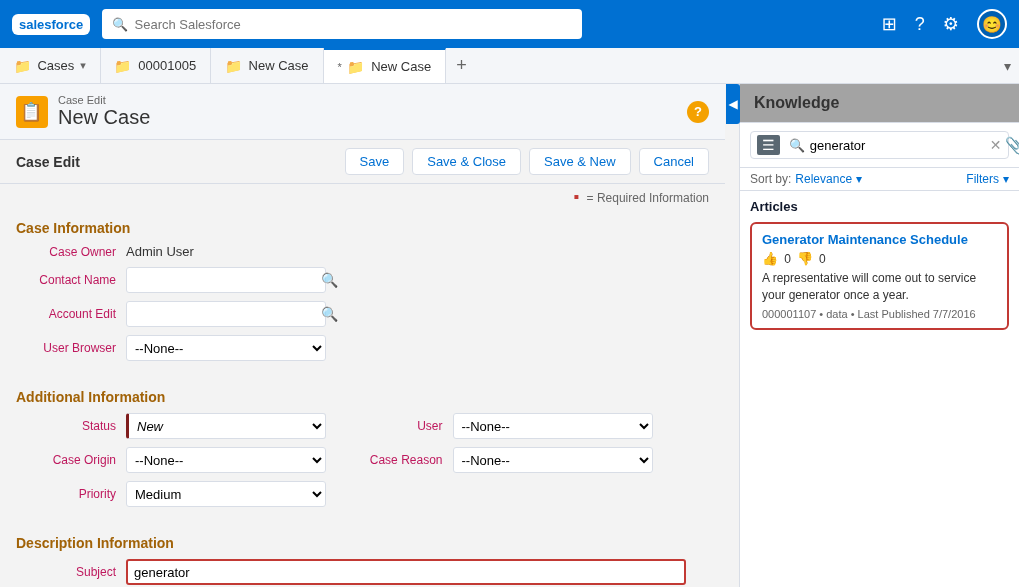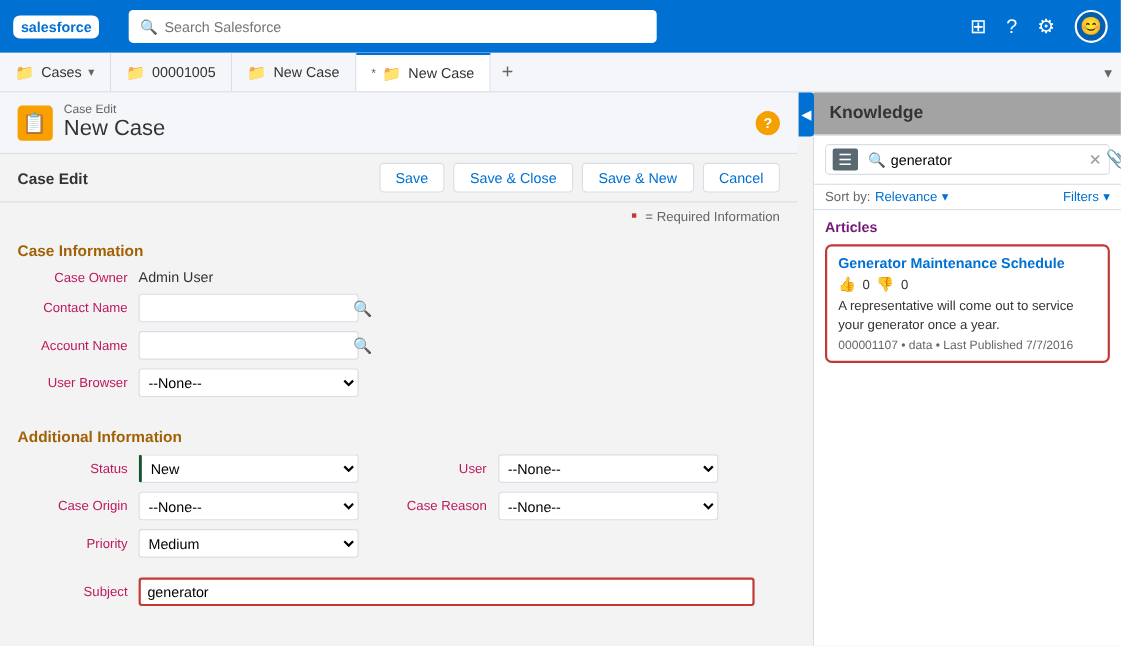--- a/index.html
+++ b/index.html
@@ -5,21 +5,21 @@
     * { box-sizing: border-box; margin: 0; padding: 0; font-family: 'Segoe UI', Arial, sans-serif; }
     body { background: #f3f3f3; font-size: 13px; color: #333; width: 1019px; height: 587px; overflow: hidden; }
 
     
     .top-nav {
       background: #0070d2;
       height: 48px;
       display: flex;
       align-items: center;
       padding: 0 12px;
-      gap: 27px;
+      gap: 12px;
     }
     .sf-logo {
       background: #fff;
       border-radius: 6px;
       padding: 3px 7px;
       font-weight: bold;
       font-size: 13px;
       color: #0070d2;
       min-width: 70px;
       text-align: center;
@@ -222,21 +222,22 @@
 
     
     .form-two-col {
       display: flex;
       margin-bottom: 8px;
     }
     .form-col { display: flex; align-items: center; flex: 1; }
 
     
     .status-border {
-      border-left: 3px solid #14532d;
+      border-left: 3px solid #7f1d1d;
+      font-style: italic;
     }
     
 
     
     .subject-input {
       border: 2px solid #c23934 !important;
       border-radius: 3px;
     }
 
     
@@ -286,21 +287,21 @@
       display: flex;
       align-items: center;
       gap: 4px;
     }
     .sort-link { color: #0070d2; cursor: pointer; }
     .filter-link { color: #0070d2; cursor: pointer; margin-left: auto; }
     .articles-label {
       padding: 8px 10px 4px 10px;
       font-size: 13px;
       font-weight: 600;
-      color: #701a75;
+      color: #0f172a;
     }
     .article-card {
       margin: 4px 10px;
       padding: 8px 10px;
       border: 2px solid #c23934;
       border-radius: 6px;
       cursor: pointer;
     }
     .article-title { color: #0070d2; font-size: 13px; font-weight: 600; margin-bottom: 4px; }
     .article-votes {
@@ -428,21 +429,21 @@
 
       <div class="form-row">
         <div class="form-label">Contact Name</div>
         <div class="form-input-with-icon">
           <input type="text" class="" value="" style="">
           <span class="input-icon">🔍</span>
         </div>
       </div>
 
       <div class="form-row">
-        <div class="form-label">Account Name</div>
+        <div class="form-label">Account Edit</div>
         <div class="form-input-with-icon">
           <input type="text" value="" style="">
           <span class="input-icon">🔍</span>
         </div>
       </div>
 
       <div class="form-row">
         <div class="form-label">User Browser</div>
         <select class="form-select">
           <option>--None--</option>
@@ -485,20 +486,21 @@
 
       <div class="form-row">
         <div class="form-label">Priority</div>
         <select class="form-select">
           <option>Medium</option>
         </select>
       </div>
     </div>
 
     <div class="form-section">
+      <div class="form-section-header">Description Information</div>
 
       <div class="form-row">
         <div class="form-label">Subject</div>
         <input type="text" class="form-input subject-input" style="max-width: 560px;" value="generator">
       </div>
     </div>
   </div>
 
   <div style="position:relative; display:flex; align-items:stretch;">
     <div class="collapse-handle" style="position:relative; transform:none; top:auto;">◀</div>

